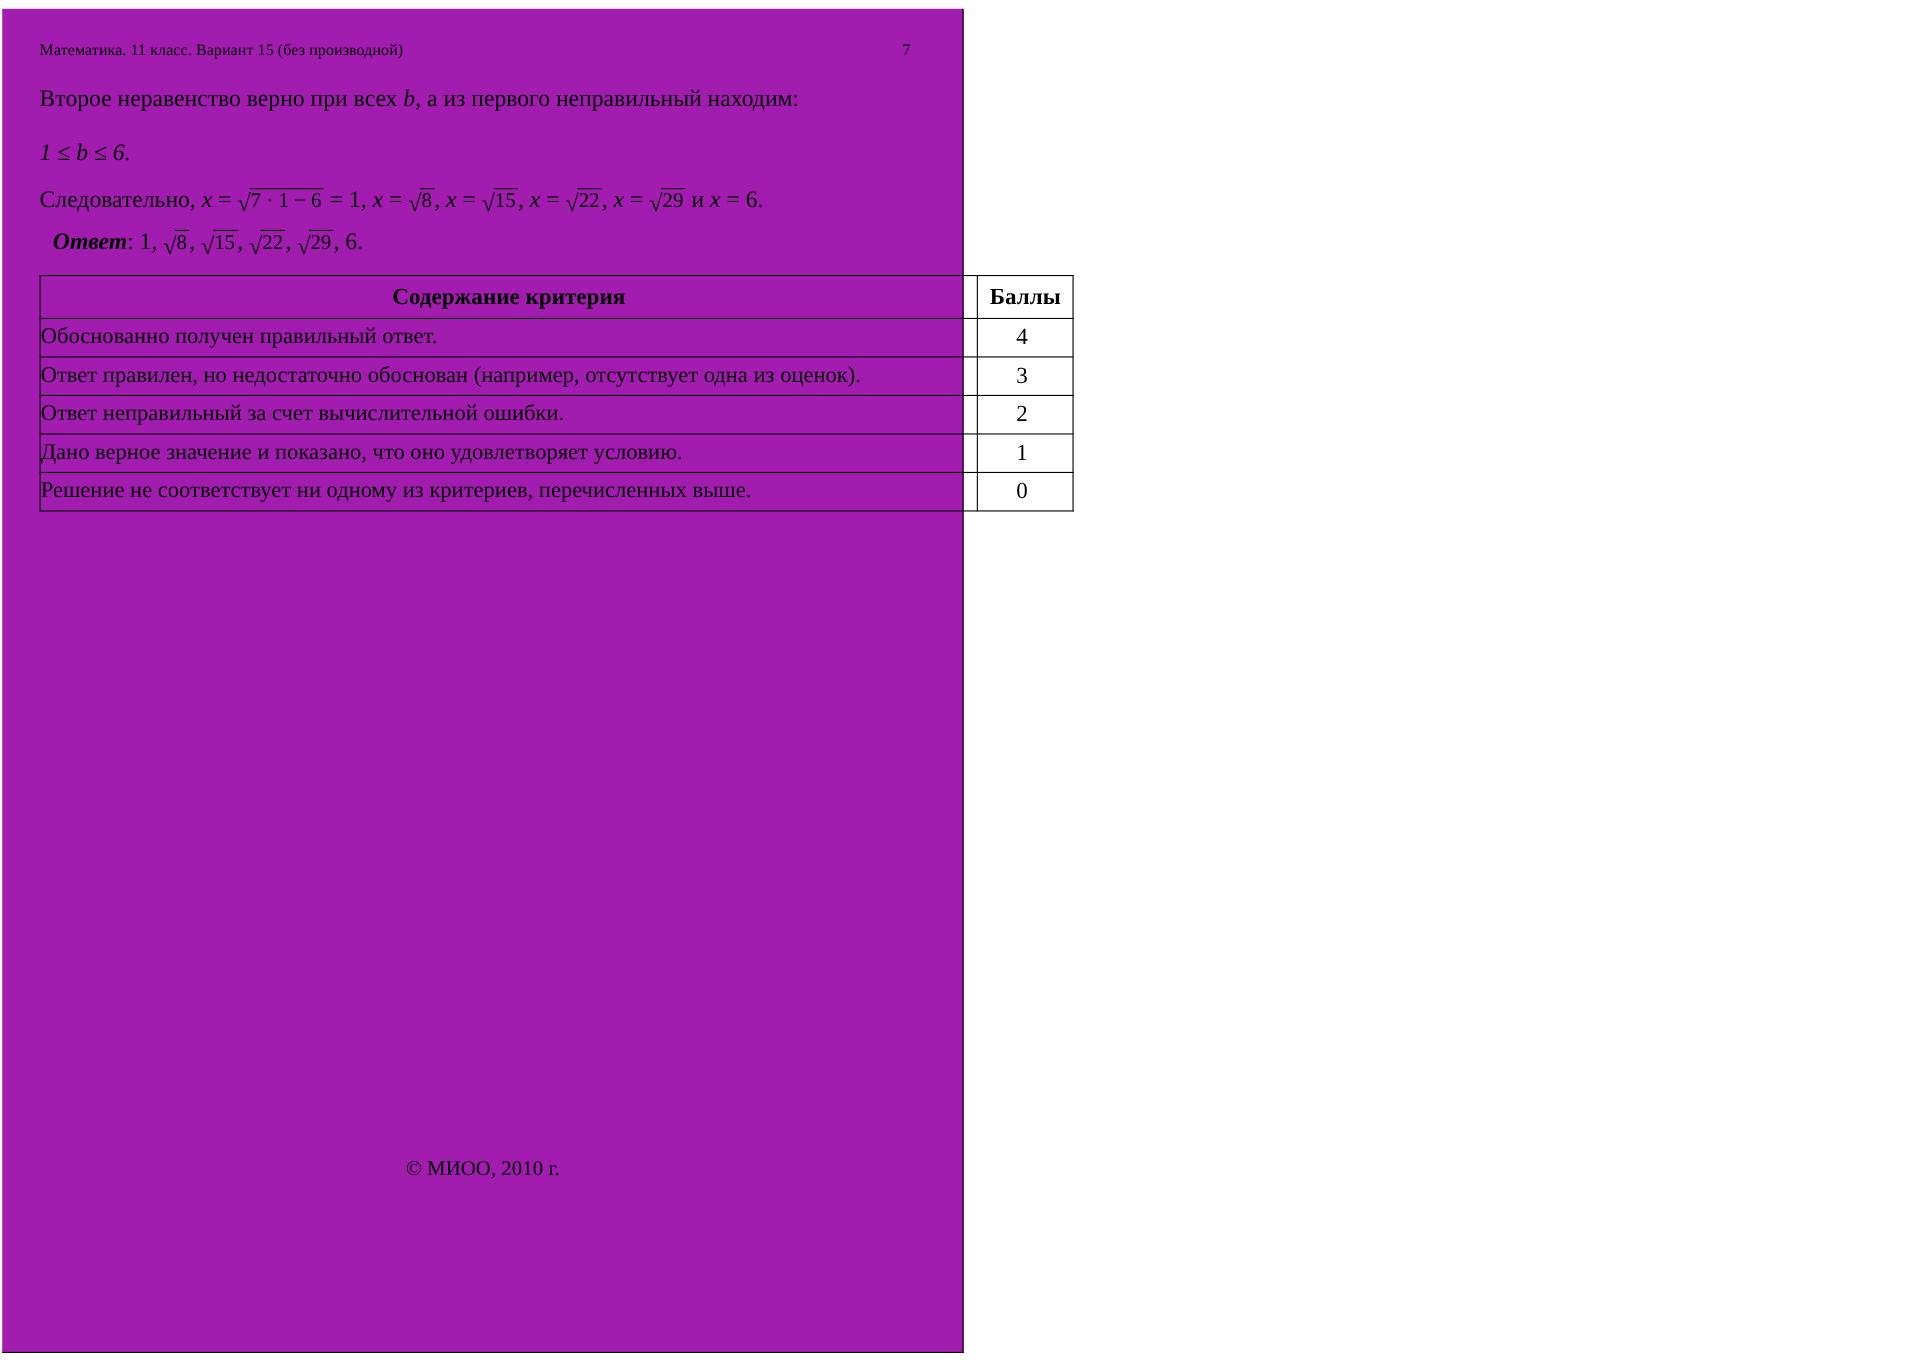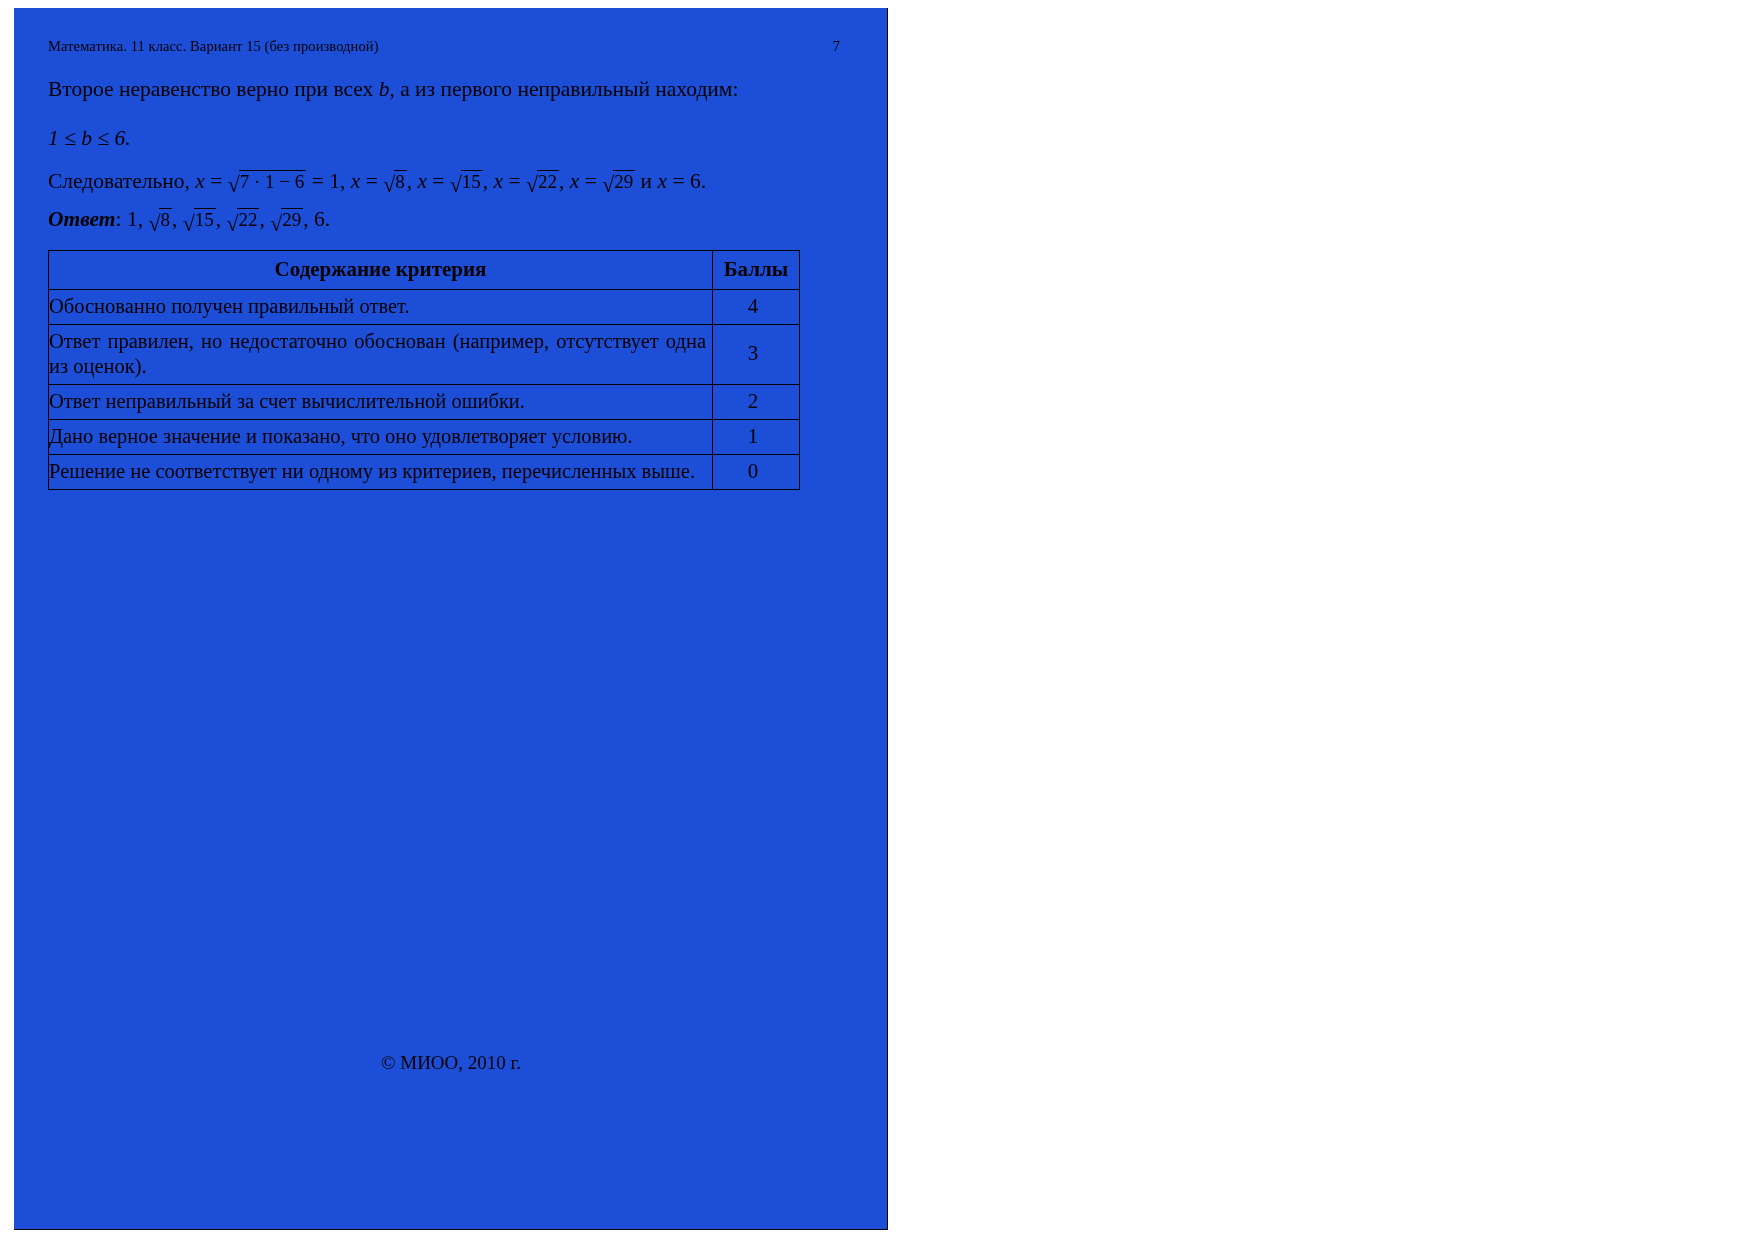--- a/index.html
+++ b/index.html
@@ -12,28 +12,28 @@
     height: 1239px;
     position: relative;
     font-family: "Liberation Serif", serif;
     color: #000000;
     overflow: hidden;
   }
 
   
   #page-sheet {
     position: absolute;
-    left: 14px;
+    left: 2px;
     top: 8px;
     width: 874px;
     height: 1222px;
     border-right: 1.5px solid #000;
     border-bottom: 1.5px solid #000;
     box-sizing: border-box;
-    background: #1d4ed8;
+    background: #a21caf;
   }
 
   #content {
     position: absolute;
     left: 34px;
     top: 30px;
     width: 800px;
   }
 
   
@@ -51,21 +51,21 @@
   
   .para {
     font-size: 21.5px;
     line-height: 1.32;
     margin-top: 14px;
     text-align: justify;
   }
   .para.first { margin-top: 18px; }
   .para.nojust { text-align: left; }
   .it { font-style: italic; }
-  .bolditalic { font-weight: bold; font-style: italic; }
+  .bolditalic { font-weight: bold; font-style: italic; margin-left: 12px; }
 
   
   .sqrt {
     display: inline-block;
     position: relative;
     white-space: nowrap;
     padding-left: 11px;
   }
   .sqrt .radical {
     position: absolute;
@@ -82,21 +82,21 @@
     font-size: 19px;
     line-height: 1.15;
   }
   .sqrt .rad-body.upright { font-style: normal; }
   .nb { white-space: nowrap; }
 
   
   table.criteria {
     border-collapse: collapse;
     margin-top: 16px;
-    width: 752px;
+    width: 940px;
     table-layout: fixed;
   }
   table.criteria td, table.criteria th {
     border: 1.3px solid #000;
     vertical-align: top;
     padding: 4px 6px 5px 0;
   }
   table.criteria th {
     text-align: center;
     font-size: 21px;

